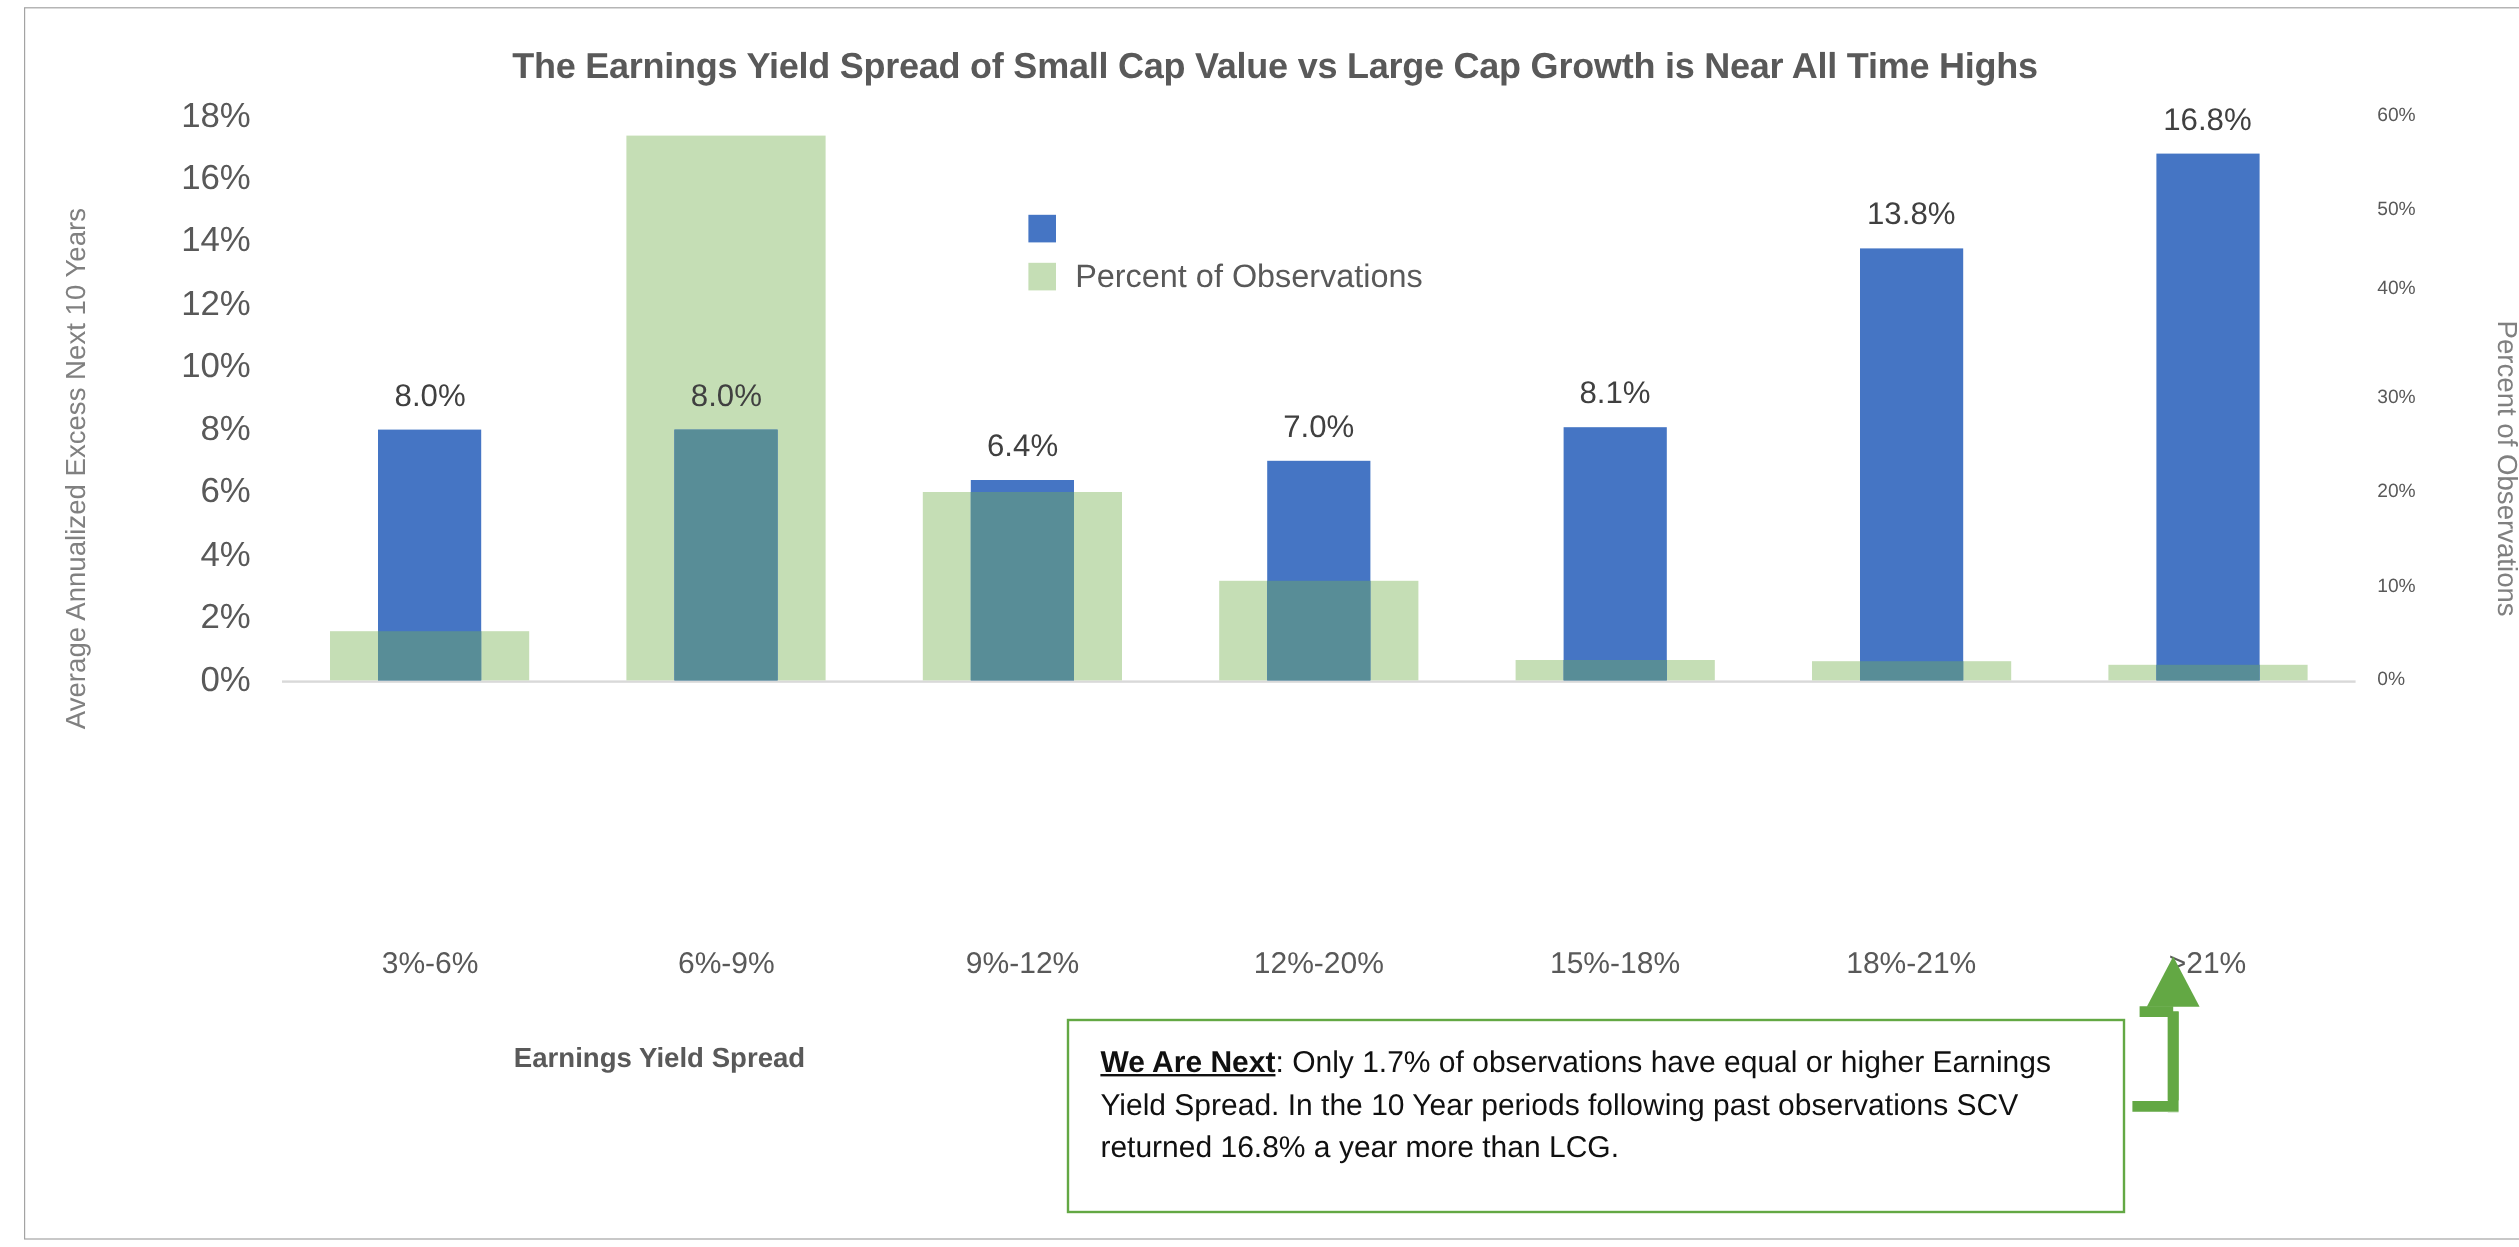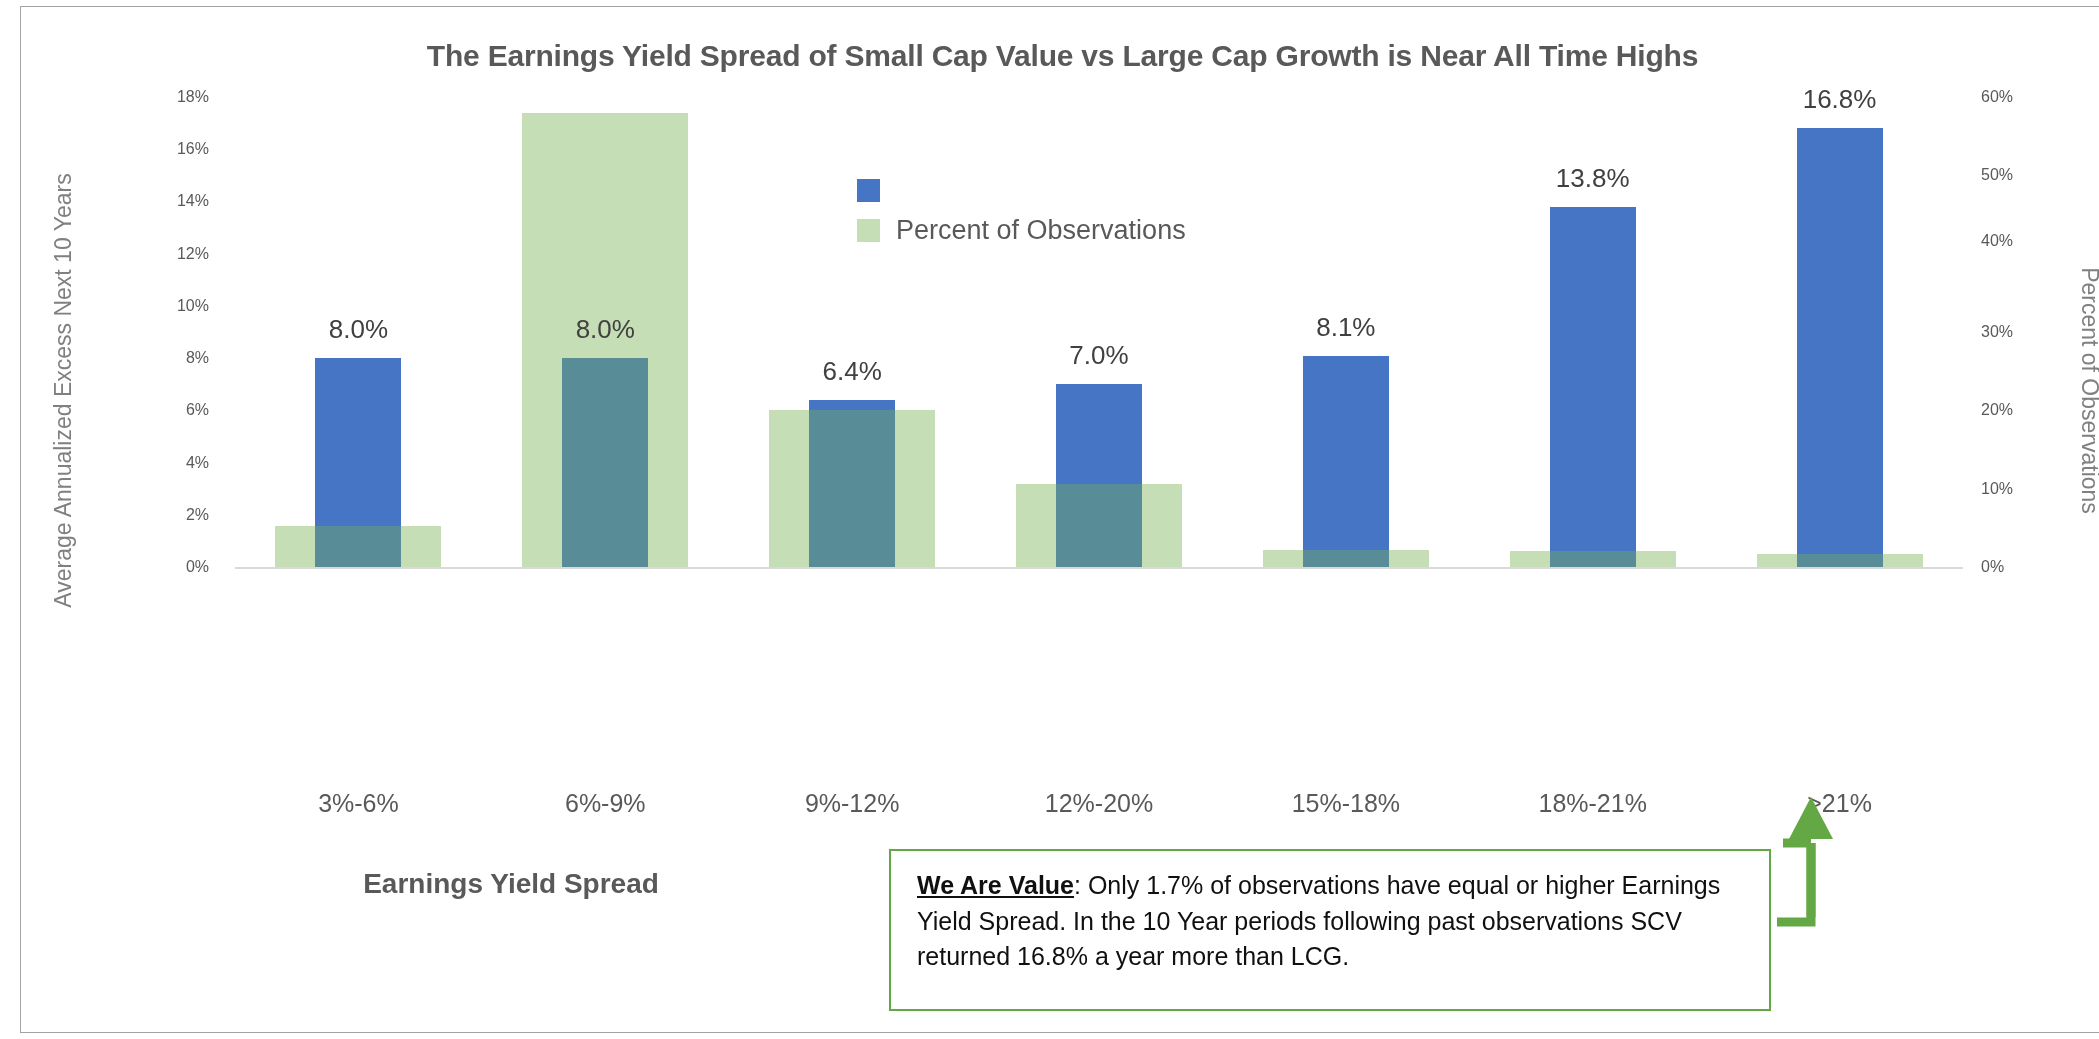--- a/index.html
+++ b/index.html
@@ -36,37 +36,37 @@
   }
   #y-right-title {
     position:absolute;
     left:1858px; top:370px;
     width:420px; text-align:center;
     transform:rotate(90deg);
     font-size:23px; color:#808080;
   }
   #x-title {
     position:absolute; left:330px; top:861px;
-    width:320px; text-align:center;
-    font-size:28px; font-weight:bold; color:#595959;
+    width:320px; text-align:right;
+    font-size:23px; font-weight:bold; color:#595959;
   }
 
   
   #plot {
     position:absolute;
     left:214px; top:82px;
     width:1728px; height:672px;   
   }
   #axis-line {
     position:absolute; left:214px; top:560px;
     width:1728px; height:2px; background:#d9d9d9;
   }
   .ytick-l {
     position:absolute; left:78px; width:110px;
-    text-align:right; font-size:16px; color:#595959;
+    text-align:right; font-size:29px; color:#595959;
     transform:translateY(-50%);
   }
   .ytick-r {
     position:absolute; left:1960px; width:110px;
     text-align:left; font-size:16px; color:#595959;
     transform:translateY(-50%);
   }
   .bar-green {
     position:absolute; bottom:0;
     background:#C5DEB5;
@@ -191,21 +191,21 @@
     </div>
 
   <svg id="arrow" viewBox="0 0 78 150">
     <path d="M38,150 L38,66 M10,66 L38,66" stroke="#63A844" stroke-width="9" fill="none"></path>
     <polygon points="38,20 16,62 60,62" fill="#63A844"></polygon>
     <rect x="0" y="140" width="78" height="10" fill="#ffffff"></rect>
     <path d="M4,145 L38,145 L38,66" stroke="#63A844" stroke-width="9" fill="none"></path>
   </svg>
 
   <div id="callout">
-    <div id="callout-text"><u>We Are Value</u>: Only 1.7% of observations have equal or higher Earnings Yield Spread.  In the 10 Year periods following past observations SCV returned 16.8% a year more than LCG.</div>
+    <div id="callout-text"><u>We Are Next</u>: Only 1.7% of observations have equal or higher Earnings Yield Spread.  In the 10 Year periods following past observations SCV returned 16.8% a year more than LCG.</div>
   </div>
 
 <div class="bar-label" style="left: 337.429px; top: 307.111px;">8.0%</div>
     <div class="bar-label" style="left: 584.286px; top: 307.111px;">8.0%</div>
     <div class="bar-label" style="left: 831.143px; top: 348.889px;">6.4%</div>
     <div class="bar-label" style="left: 1078px; top: 333.222px;">7.0%</div>
     <div class="bar-label" style="left: 1324.86px; top: 304.5px;">8.1%</div>
     <div class="bar-label" style="left: 1571.71px; top: 155.667px;">13.8%</div>
     <div class="bar-label" style="left: 1818.57px; top: 77.3333px;">16.8%</div>
   </div>

